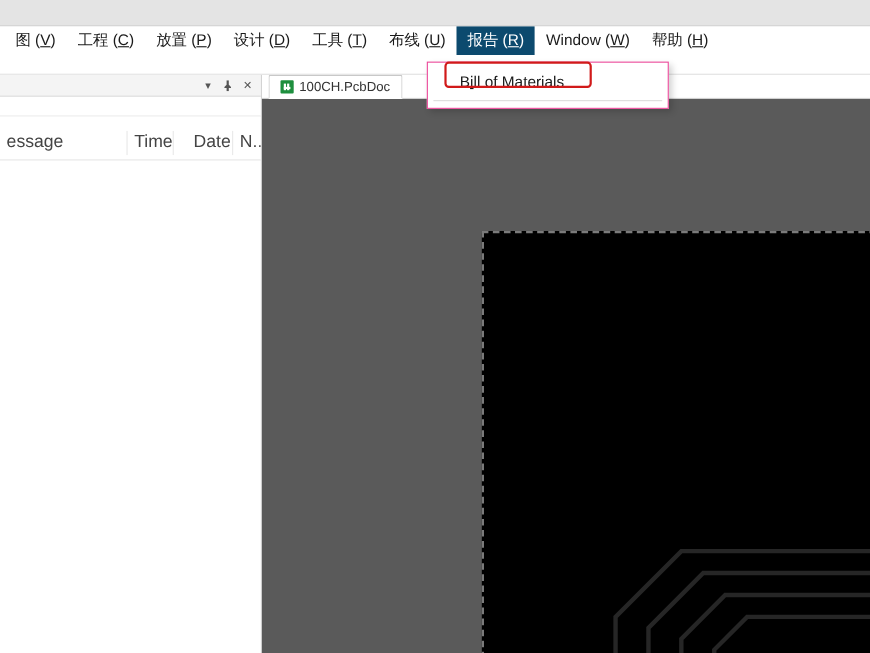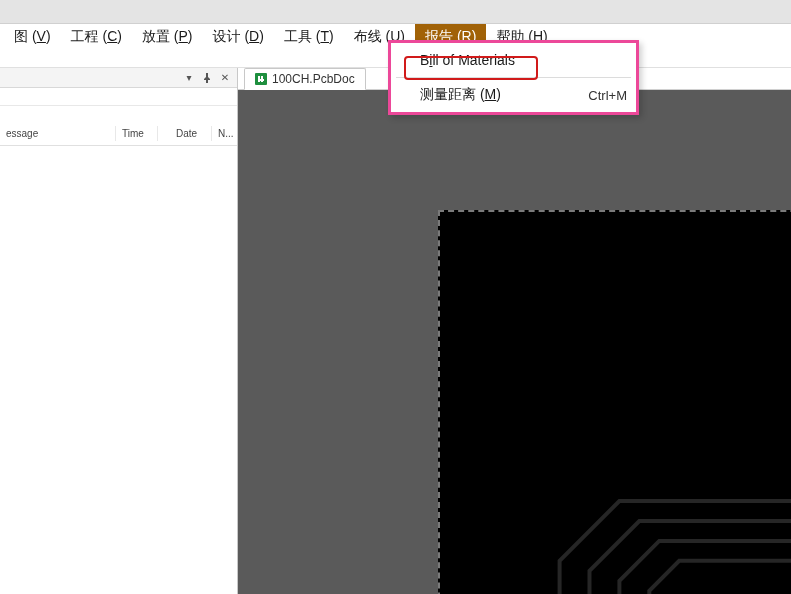--- a/index.html
+++ b/index.html
@@ -27,21 +27,21 @@
     border-bottom: 1px solid #e0e0e0;
   }
   .menu-item {
     padding: 4px 10px;
     cursor: pointer;
     font-size: 14px;
     color: #1a1a1a;
     white-space: nowrap;
   }
   .menu-item.active {
-    background: #a16207;
+    background: #0c4a6e;
     color: #fff;
   }
   .mnemonic { text-decoration: underline; }
   .content-row {
     display: flex;
     height: calc(100% - 52px);
     overflow: hidden;
   }
   .left-panel {
     width: 238px;
@@ -73,21 +73,21 @@
   .list-header {
     display: flex;
     background: #fff;
     border-bottom: 1px solid #e0e0e0;
     height: 40px;
     align-items: flex-end;
     padding-bottom: 4px;
   }
   .list-col {
     padding: 2px 6px;
-    font-size: 10px;
+    font-size: 16px;
     color: #444;
     border-right: 1px solid #e8e8e8;
     overflow: hidden;
     white-space: nowrap;
   }
   .col-message { flex: 1; }
   .col-time    { width: 42px; margin-top: 15px; }
   .col-date    { width: 42px; margin-left: 12px; }
   .col-n       { width: 25px; border-right: none; }
   .list-body { flex: 1; background: #fff; }
@@ -153,24 +153,24 @@
     border-left: 2px dashed #7a7a7a;
   }
   .trace-svg {
     position: absolute;
     inset: 0;
   }
   
   .dropdown {
     position: absolute;
     left: 388px;
-    top: 40px;
-    width: 251px;
-    background: #ffffff;
-    border: 3px solid #ec4899;
+    top: 56px;
+    width: 220px;
+    background: #ffffff;
+    border: 1px solid #ec4899;
     box-shadow: 3px 3px 6px rgba(0,0,0,0.18);
     padding: 3px;
     z-index: 20;
   }
   .dd-item {
     display: flex;
     align-items: center;
     height: 28px;
     padding: 0 6px 0 26px;
     color: #1a1a1a;
@@ -239,20 +239,24 @@
     <span>工具</span>
     (<span class="mnemonic">T</span>)
   </div>
   <div class="menu-item">
     <span>布线</span>
     (<span class="mnemonic">U</span>)
   </div>
   <div class="menu-item active">
     <span>报告</span>
     (<span class="mnemonic">R</span>)
+  </div>
+  <div class="menu-item">
+    <span>Window</span>
+    (<span class="mnemonic">W</span>)
   </div>
   <div class="menu-item">
     <span>帮助</span>
     (<span class="mnemonic">H</span>)
   </div>
 </div>
 
 <div class="content-row">
 
   <div class="left-panel">
@@ -296,19 +300,15 @@
       </div>
     </div>
   </div>
 </div>
 
 <div class="dropdown">
   <div class="dd-item">
     <span>B<span class="mnemonic">i</span>ll of Materials</span>
   </div>
   <div class="dd-sep"></div>
-  <div class="dd-item">
-    <span><span>测量距离</span> (<span class="mnemonic">M</span>)</span>
-    <span class="dd-short">Ctrl+M</span>
-  </div>
 </div>
 
 <div class="highlight-box" style="left:404px; top:56px; width:134px; height:24px;"></div>
 
 </body></html>

